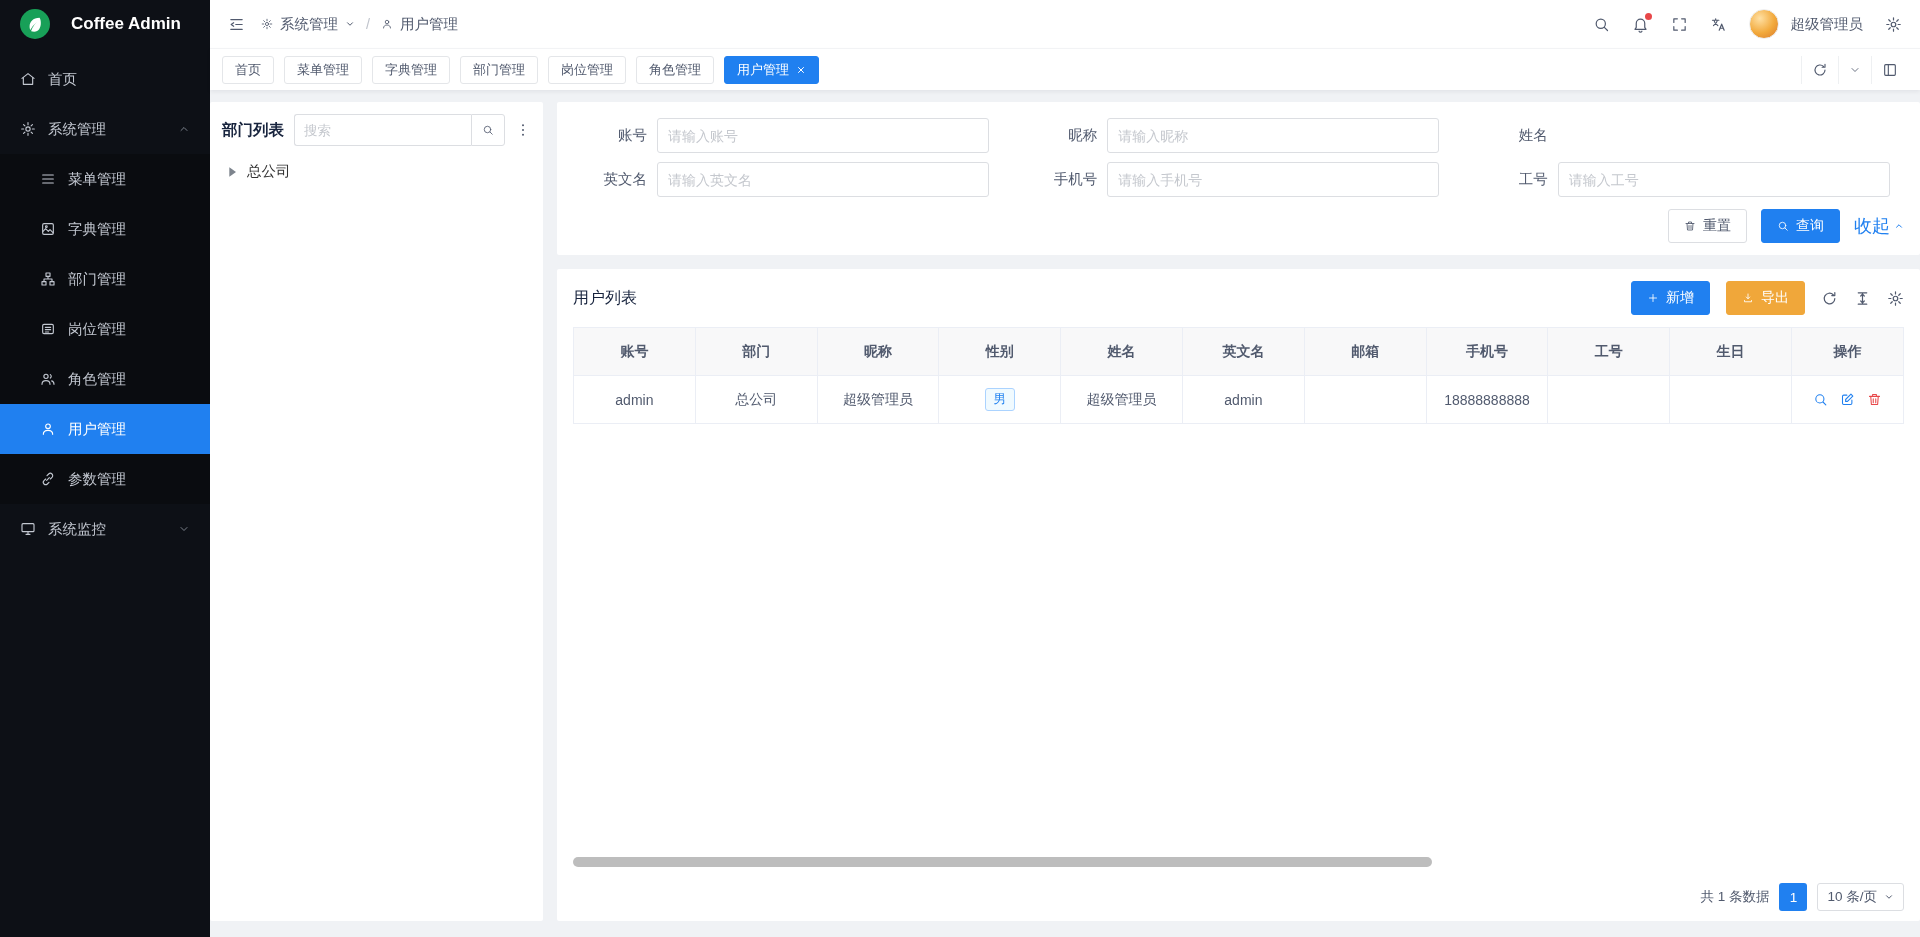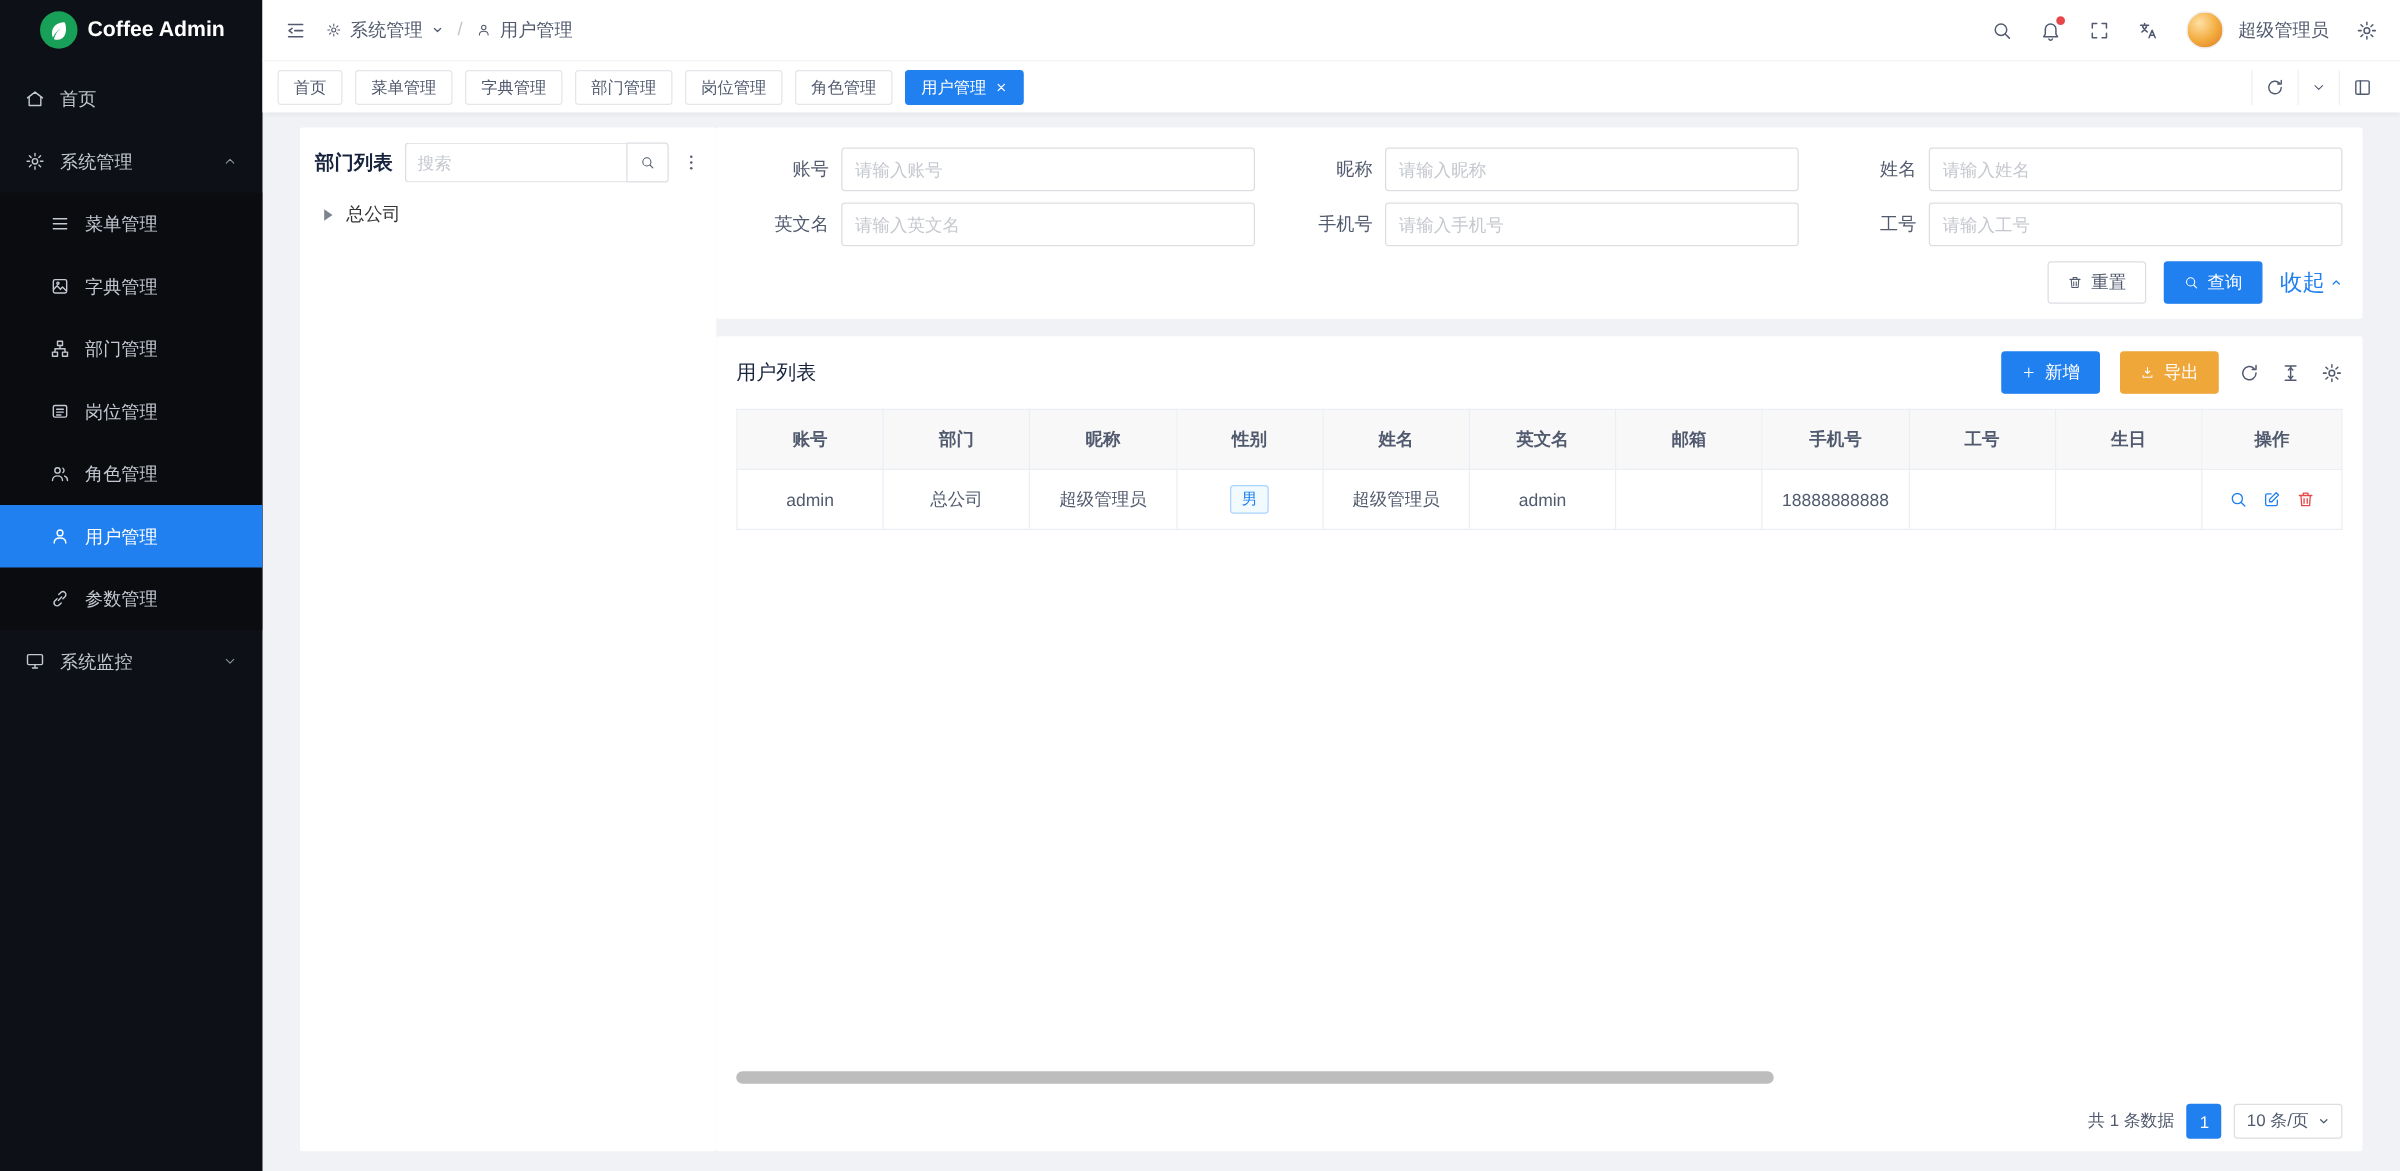--- a/index.html
+++ b/index.html
@@ -5,21 +5,21 @@
   *{box-sizing:border-box;margin:0;padding:0}
   html,body{width:1920px;height:937px;overflow:hidden}
   body{font-family:"Liberation Sans","DejaVu Sans",sans-serif;font-size:14px;color:#333;background:#f0f2f5}
   svg.ic{width:16px;height:16px;fill:none;stroke:currentColor;stroke-width:1.7;stroke-linecap:round;stroke-linejoin:round;flex-shrink:0}
   svg.ic.sm{width:12px;height:12px}
   svg.ic.xs{width:10px;height:10px;stroke-width:2.4}
   .app{display:flex;width:100%;height:100%}
 
   
   .sidebar{width:210px;background:#0d1016;color:#c3c8d1;flex-shrink:0;display:flex;flex-direction:column}
-  .logo{height:48px;display:flex;align-items:center;gap:8px;padding:0 32px;flex-shrink:0}
+  .logo{height:48px;display:flex;align-items:center;gap:21px;padding:0 20px;flex-shrink:0}
   .logo-badge{width:30px;height:30px;border-radius:50%;background:#18a058;display:flex;align-items:center;justify-content:center;flex-shrink:0}
   .logo-badge svg{width:20px;height:20px}
   .logo-title{color:#fff;font-weight:bold;font-size:17px;white-space:nowrap}
   .nav{flex:1;padding-top:6px;overflow:hidden}
   .nav-item{height:50px;display:flex;align-items:center;gap:12px;padding:0 20px;font-size:14.5px;cursor:pointer;white-space:nowrap}
   .nav-item .chev{margin-left:auto;color:#8d949e}
   .submenu{background:#0a0c10}
   .sub-item{height:50px;display:flex;align-items:center;gap:12px;padding:0 20px 0 40px;font-size:14.5px;cursor:pointer;white-space:nowrap}
   .sub-item.active{background:#2080f0;color:#fff}
 
@@ -35,21 +35,21 @@
   .username{font-size:14.5px;color:#515a6e;margin-left:-10px}
 
   
   .tabbar{height:42px;background:#fff;border-top:1px solid #f2f3f5;box-shadow:0 2px 4px rgba(0,21,41,.06);display:flex;align-items:center;padding:0 12px;gap:10px;flex-shrink:0;position:relative;z-index:2}
   .tab{height:28px;display:inline-flex;align-items:center;gap:7px;padding:0 12px;border:1px solid #e4e6e9;border-radius:3px;background:#fff;font-size:13px;color:#515a6e;cursor:pointer;white-space:nowrap}
   .tab.active{background:#2080f0;border-color:#2080f0;color:#fff}
   .tabbar-right{margin-left:auto;display:flex;align-items:center;color:#515a6e}
   .tb-ctrl{height:28px;display:flex;align-items:center;justify-content:center;padding:0 10px;border-left:1px solid #eef0f2;cursor:pointer}
 
   
-  .content{flex:1;display:flex;padding:12px 30px 16px;min-height:0}
+  .content{flex:1;display:flex;padding:12px 0 16px;gap:14px;min-height:0}
 
   
   .dept-panel{width:333px;background:#fff;border-radius:2px;padding:12px 12px;flex-shrink:0;display:flex;flex-direction:column;gap:14px}
   .dept-head{display:flex;align-items:center;gap:10px}
   .dept-title{font-size:15.5px;font-weight:bold;color:#17233d;white-space:nowrap}
   .dept-search{flex:1;display:flex;min-width:0}
   .dept-search input{flex:1;min-width:0;height:32px;border:1px solid #dcdee2;border-right:none;border-radius:3px 0 0 3px;padding:0 9px;font-size:13.5px;outline:none;color:#515a6e}
   .dept-search input::placeholder{color:#c5c8ce}
   .btn-sq{width:34px;height:32px;border:1px solid #dcdee2;border-radius:0 3px 3px 0;display:flex;align-items:center;justify-content:center;background:#fff;color:#515a6e;cursor:pointer;flex-shrink:0}
   .dots{color:#515a6e;display:flex;cursor:pointer}
@@ -338,21 +338,20 @@
             <div class="field">
               <label>账号</label>
               <input placeholder="请输入账号" style="">
             </div>
             <div class="field">
               <label>昵称</label>
               <input placeholder="请输入昵称" style="">
             </div>
             <div class="field">
               <label>姓名</label>
-              <input placeholder="请输入姓名" style="">
             </div>
             <div class="field">
               <label>英文名</label>
               <input placeholder="请输入英文名" style="">
             </div>
             <div class="field">
               <label>手机号</label>
               <input placeholder="请输入手机号" style="">
             </div>
             <div class="field">

